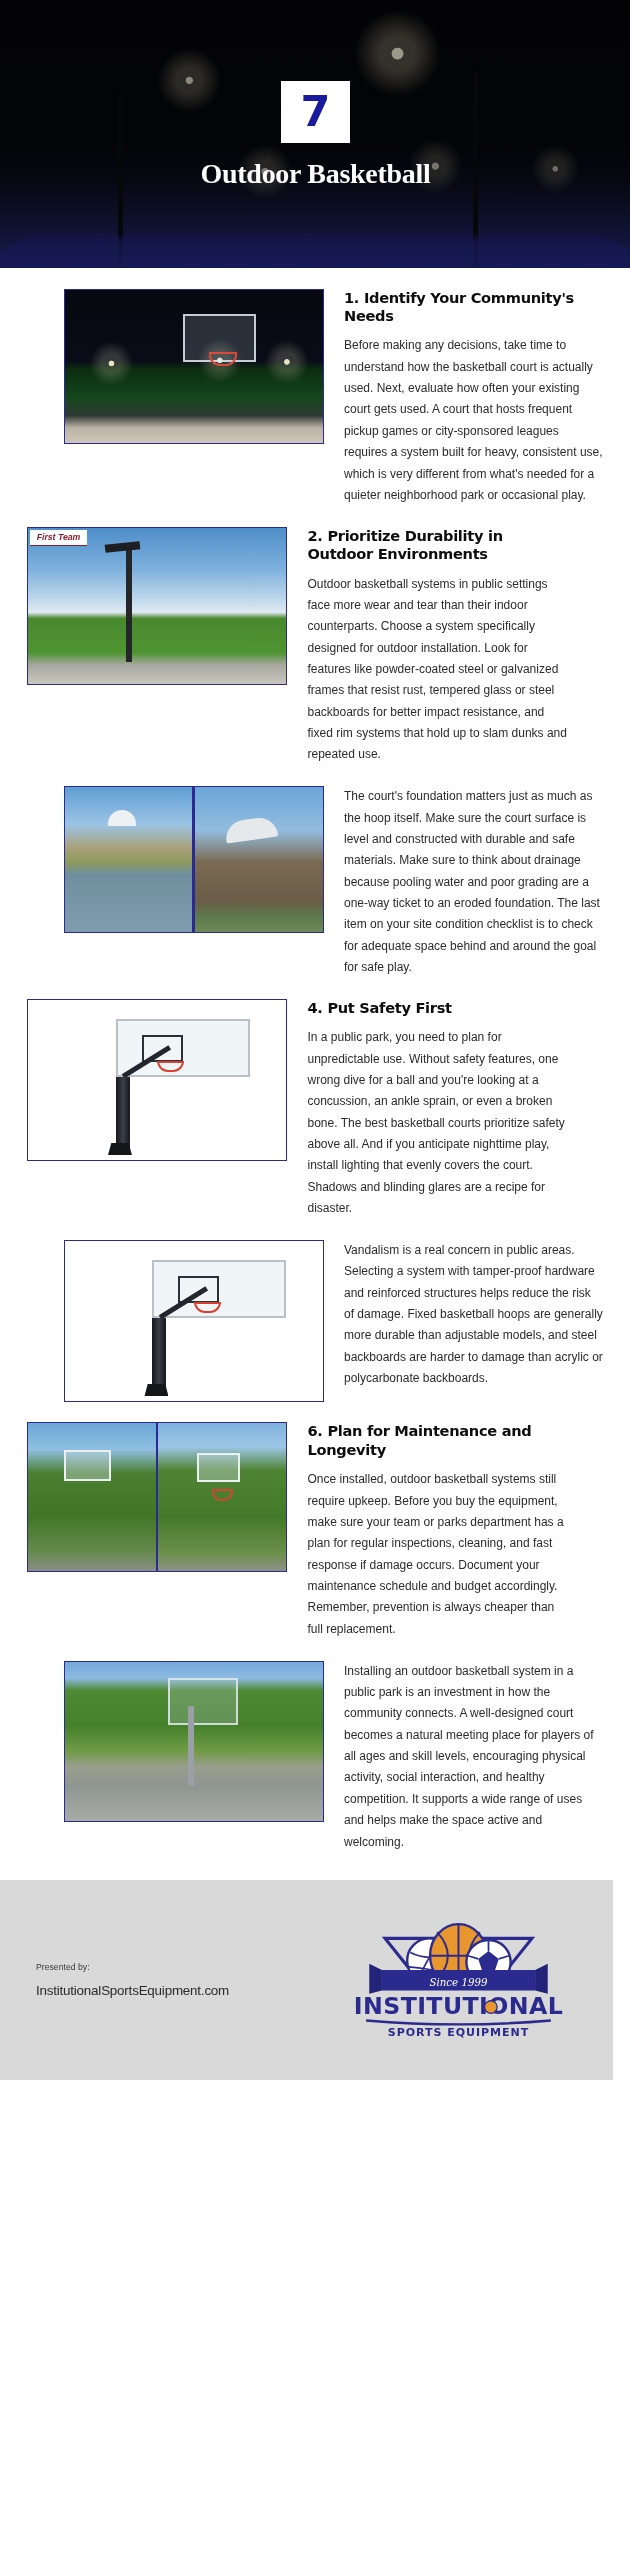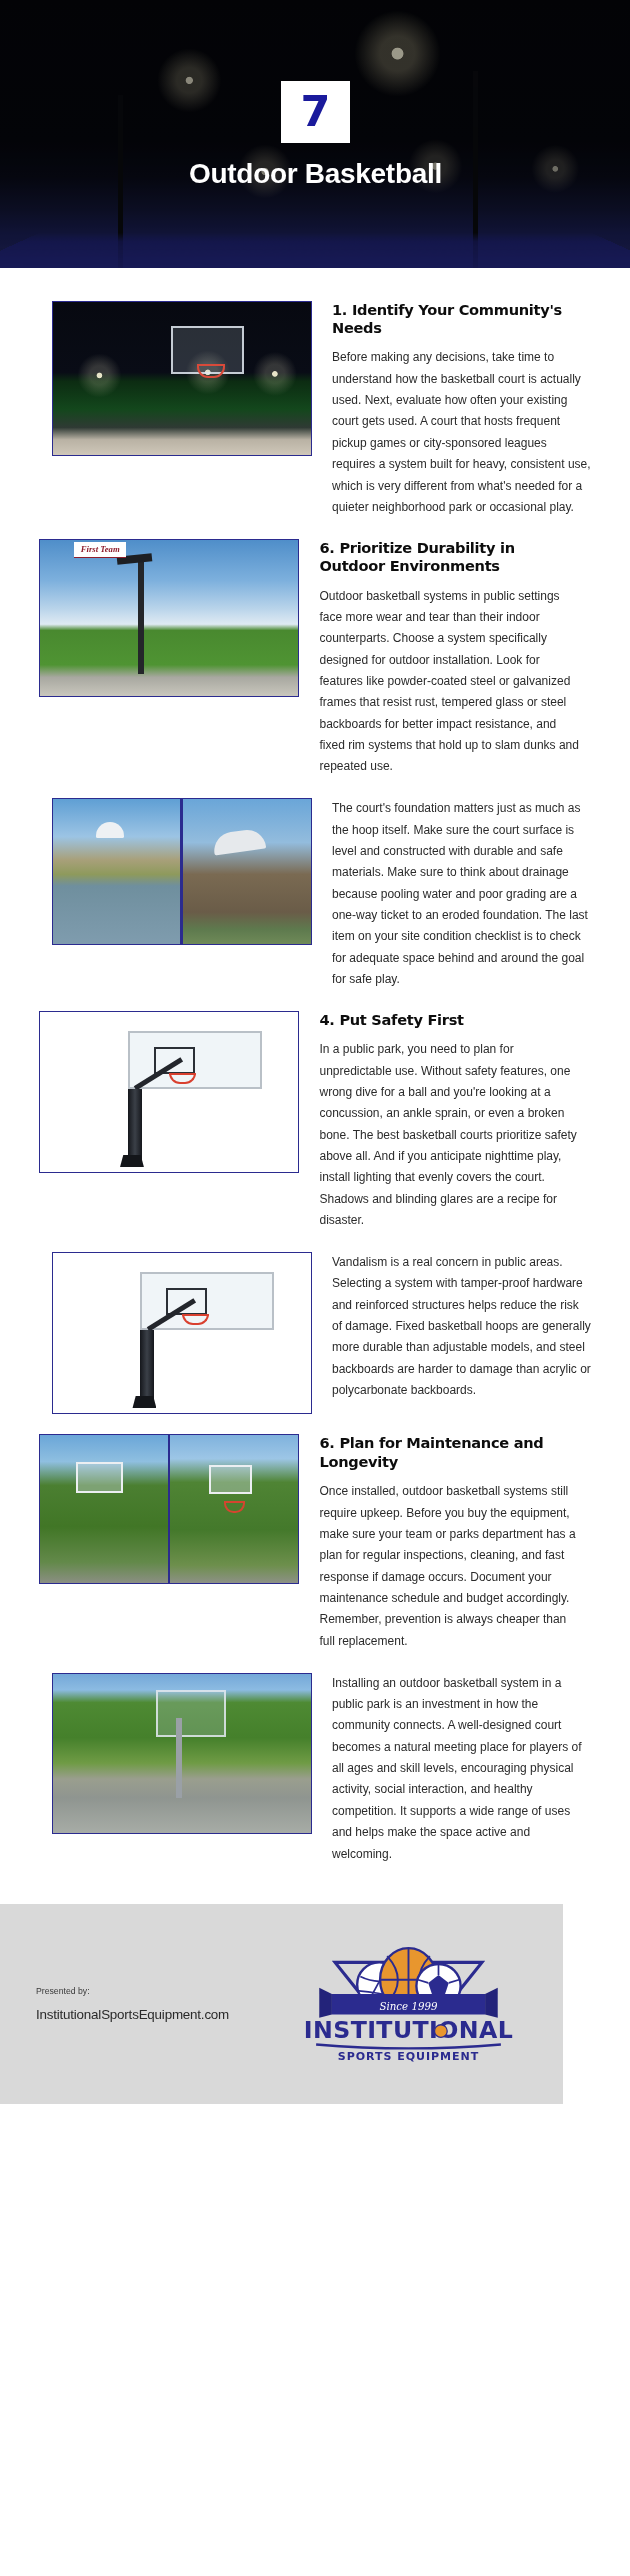--- a/index.html
+++ b/index.html
@@ -75,32 +75,32 @@
     margin-bottom: 14px;
   }
   .num-badge span {
     font-family: "DejaVu Sans", sans-serif;
     font-size: 43px;
     font-weight: 700;
     color: #1a1a9c;
     line-height: 1;
   }
   .hero-title {
-    font-family: Liberation Sans, sans-serif;
+    font-family: Liberation Serif, serif;
     font-size: 28px;
     font-weight: 700;
     line-height: 1.22;
     color: #ffffff;
     text-align: center;
     letter-spacing: -0.3px;
     max-width: 552px;
   }
 
   
-  .sections { padding: 12px; }
+  .sections { padding: 0; }
   .section {
     display: flex;
     align-items: flex-start;
     padding: 20.5px 27px 0 27px;
     gap: 20.5px;
   }
   .section.reverse { flex-direction: row-reverse; }
   .col-text { width: 260px; flex: 0 0 260px; }
   .col-media { width: 260px; flex: 0 0 260px; }
 
@@ -170,28 +170,27 @@
     left: 30%; top: 10%;
     width: 35px; height: 8px;
     background: #1d1f23;
     transform: rotate(-6deg);
   }
   .photo-tag {
     position: absolute;
     left: 2.4px; top: 2.4px;
     background: #ffffff;
     padding: 1.6px 6.3px 3.2px 6.3px;
-    font-family: Liberation Serif, serif;
+    font-family: Liberation Sans, sans-serif;
     font-style: italic;
     font-weight: 700;
     font-size: 8.7px;
     color: #8f1d2c;
     border-bottom: 1.6px solid #8f1d2c;
     z-index: 3;
-    margin-left: 32px;
   }
   .photo.dual {
     height: 147px;
     display: flex;
     gap: 2.4px;
     background: #2b2b8f;
   }
   .photo.dual .half { flex: 1; position: relative; overflow: hidden; }
   .photo.dual .half.a {
     background: linear-gradient(#5f9fd4 0%, #9cc4e4 26%, #a8a07a 42%, #8e9a5c 52%, #6f8f9e 60%, #7f9cae 100%);
@@ -303,21 +302,21 @@
     content: "";
     position: absolute; left: 42%; top: 44%;
     width: 17.3px; height: 8px;
     border: 2.4px solid #d5452f;
     border-radius: 0 0 9.5px 9.5px;
   }
 
   
   .footer {
     margin-top: 27px;
-    width: 563px;
+    width: 613px;
     height: 200px;
     background: #d9d9d9;
     display: flex;
     align-items: center;
     padding: 4px 36px;
   }
   .footer-left { flex: 1; }
   .presented {
     font-family: "Liberation Sans", sans-serif;
     font-size: 8.7px;
@@ -370,21 +369,21 @@
       </div>
     </div>
 
     <div class="section">
       <div class="col-media">
         <div class="photo daysky">
           <div class="photo-tag">First Team</div>
         </div>
       </div>
       <div class="col-text">
-        <div class="sec-title">6. Prioritize Durability in Outdoor Environments</div>
+        <div class="sec-title">2. Prioritize Durability in Outdoor Environments</div>
         <div class="sec-body">Outdoor basketball systems in public settings face more wear and tear than their indoor counterparts. Choose a system specifically designed for outdoor installation. Look for features like powder-coated steel or galvanized frames that resist rust, tempered glass or steel backboards for better impact resistance, and fixed rim systems that hold up to slam dunks and repeated use.</div>
       </div>
     </div>
 
     <div class="section reverse">
       <div class="col-text">
         <div class="sec-body">The court's foundation matters just as much as the hoop itself. Make sure the court surface is level and constructed with durable and safe materials. Make sure to think about drainage because pooling water and poor grading are a one-way ticket to an eroded foundation. The last item on your site condition checklist is to check for adequate space behind and around the goal for safe play.</div>
       </div>
       <div class="col-media">
         <div class="photo dual">

